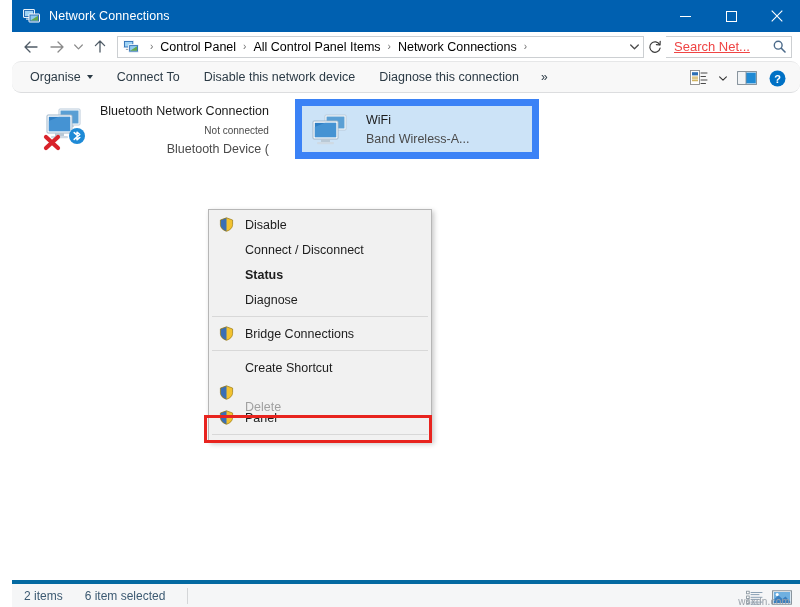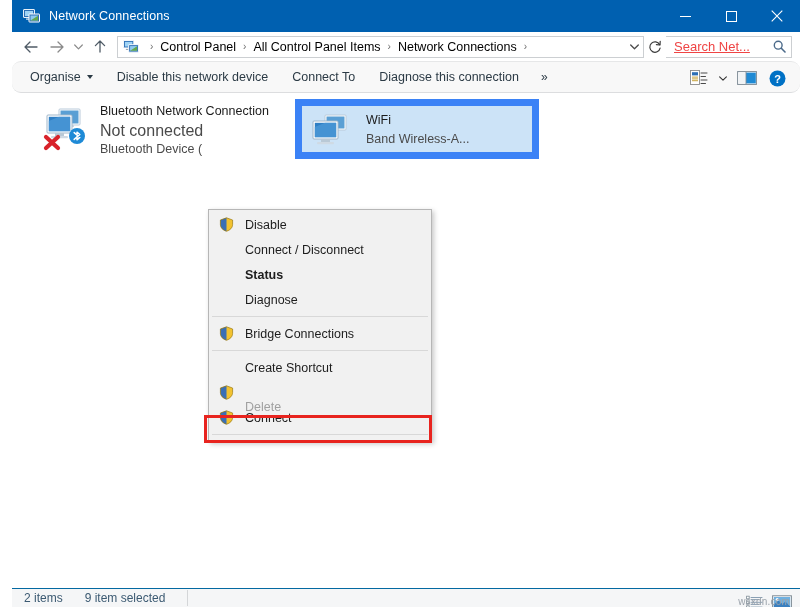--- a/index.html
+++ b/index.html
@@ -253,21 +253,21 @@
     justify-content: flex-start;
     padding-top: 1px;
   }
   .conn-name {
     font-size: 12.5px;
     color: #1b1b1b;
     white-space: nowrap;
     line-height: 19px;
   }
   .conn-status {
-    font-size: 16px;
+    font-size: 10px;
     color: #4a4a4a;
     white-space: nowrap;
     line-height: 19px;
   }
   .conn-device {
     font-size: 12.5px;
     color: #4a4a4a;
     white-space: nowrap;
     line-height: 19px;
   }
@@ -329,23 +329,23 @@
     width: 228px;
     height: 28px;
     border: 3px solid #e8241f;
     box-sizing: border-box;
     z-index: 60;
     pointer-events: none;
   }
 
   
   .statusbar {
-    height: 19px;
+    height: 27px;
     background: #f5f6f7;
-    border-top: 1px solid #0369a1;
+    border-top: 4px solid #0369a1;
     display: flex;
     align-items: center;
     flex: 0 0 auto;
     position: relative;
     box-sizing: border-box;
   }
   .status-text {
     font-size: 12px;
     color: #3c5a72;
     padding-left: 12px;
@@ -487,24 +487,24 @@
       </span>
     </div>
   </div>
 
   <div class="commandbar">
     <div class="cmd">
       <span>Organise</span>
       <span class="dd-arrow"></span>
     </div>
     <div class="cmd">
+      <span>Connect To</span>
+    </div>
+    <div class="cmd">
       <span>Disable this network device</span>
-    </div>
-    <div class="cmd">
-      <span>Connect To</span>
     </div>
     <div class="cmd">
       <span>Diagnose this connection</span>
     </div>
     <div class="chev">»</div>
 
     <div class="cmd-right">
       <div class="cmd-icon-btn">
         <svg width="18" height="16" viewBox="0 0 18 16">
           <rect x="0.5" y="0.5" width="9" height="14" fill="#ffffff" stroke="#8a8a8a" stroke-width="0.9"></rect>
@@ -532,21 +532,21 @@
         <svg width="17" height="17" viewBox="0 0 17 17">
           <circle cx="8.5" cy="8.5" r="8" fill="#0071c5"></circle>
           <text x="8.5" y="12.6" font-family="Liberation Sans, sans-serif" font-size="11" font-weight="bold" fill="#ffffff" text-anchor="middle">?</text>
         </svg>
       </div>
     </div>
   </div>
 
   <div class="content">
 
-    <div class="conn-item" style="left:30px; top:8px; width:250px; height:62px;">
+    <div class="conn-item" style="left:30px; top:8px; width:250px; height:62px;text-align:right;">
       <span class="conn-icon">
         <svg width="48" height="48" viewBox="0 0 48 48">
 
           <rect x="17" y="6" width="21" height="16" rx="1" fill="#ffffff" stroke="#b9cada" stroke-width="1"></rect>
           <rect x="18.5" y="7.5" width="18" height="13" fill="#5a9fd4"></rect>
           <rect x="24" y="22" width="8" height="2" fill="#c9d6e2"></rect>
 
           <rect x="5" y="12" width="25" height="18" rx="1" fill="#ffffff" stroke="#9fb6ca" stroke-width="1"></rect>
           <rect x="6.8" y="13.8" width="21.4" height="14.4" fill="#2f7fc4"></rect>
           <path d="M6.8 28.2 L6.8 18 L17 13.8 L28.2 13.8 L28.2 28.2 Z" fill="#4e9ad8" opacity="0.75"></path>
@@ -645,35 +645,35 @@
       </div>
 
       <div class="mi">
         <span class="mi-iconslot">
           <svg width="15" height="15" viewBox="0 0 15 15">
             <path d="M7.5 0.8 L13.6 3 L13.6 7.4 C13.6 10.8 10.9 13.3 7.5 14.2 C4.1 13.3 1.4 10.8 1.4 7.4 L1.4 3 Z" fill="#f2c230"></path>
             <path d="M7.5 0.8 L1.4 3 L1.4 7.4 C1.4 10.8 4.1 13.3 7.5 14.2 Z" fill="#3a6fb5"></path>
             <path d="M7.5 0.8 L13.6 3 L13.6 7.4 C13.6 10.8 10.9 13.3 7.5 14.2 C4.1 13.3 1.4 10.8 1.4 7.4 L1.4 3 Z" fill="none" stroke="#9a7a12" stroke-width="0.7"></path>
           </svg>
         </span>
-        <span class="mi-label">Connect</span>
+        <span class="mi-label">Panel</span>
       </div>
 
       <div class="mi-sep"></div>
 
 
     </div>
 
     <div class="highlight-box"></div>
 
   </div>
 
   <div class="statusbar">
     <span class="status-text">2 items</span>
-    <span class="status-text second">9 item selected</span>
+    <span class="status-text second">6 item selected</span>
     <span class="status-divider"></span>
     <div class="status-right">
       <div class="viewbtn">
         <svg width="17" height="15" viewBox="0 0 17 15">
           <rect x="0.6" y="1.2" width="2.6" height="2.6" fill="#ffffff" stroke="#7d8a94" stroke-width="0.8"></rect>
           <rect x="0.6" y="6" width="2.6" height="2.6" fill="#ffffff" stroke="#7d8a94" stroke-width="0.8"></rect>
           <rect x="0.6" y="10.8" width="2.6" height="2.6" fill="#ffffff" stroke="#7d8a94" stroke-width="0.8"></rect>
           <path d="M5 2.5 L16 2.5 M5 4.6 L13 4.6 M5 7.3 L16 7.3 M5 9.4 L13 9.4 M5 12.1 L16 12.1 M5 14.2 L13 14.2" stroke="#8aa0b4" stroke-width="1" stroke-linecap="round"></path>
         </svg>
       </div>

